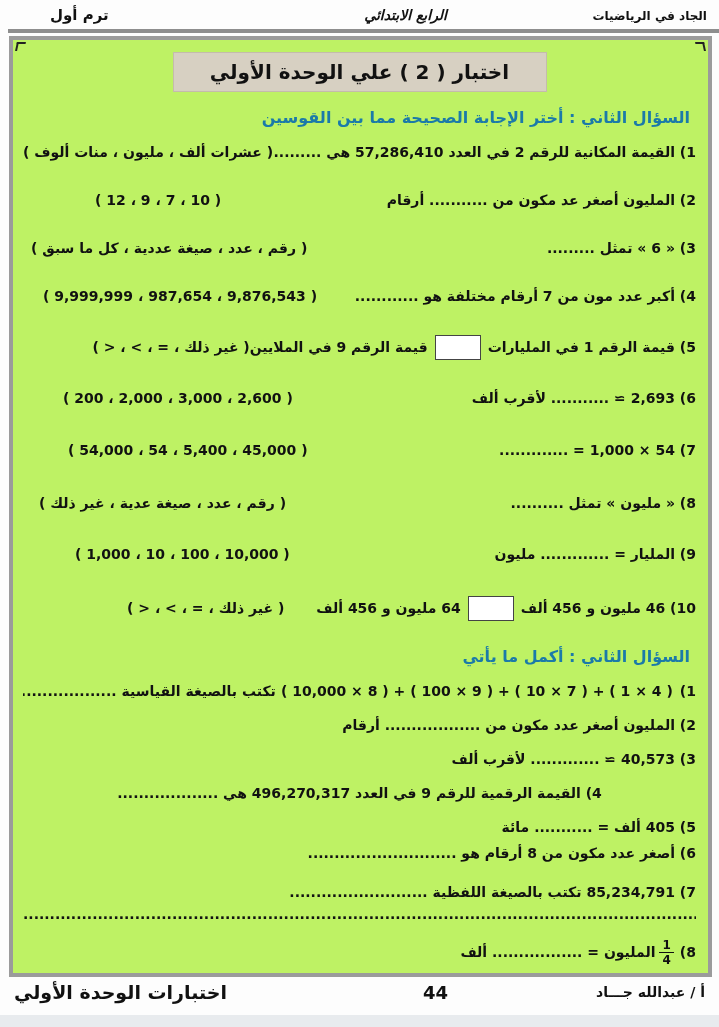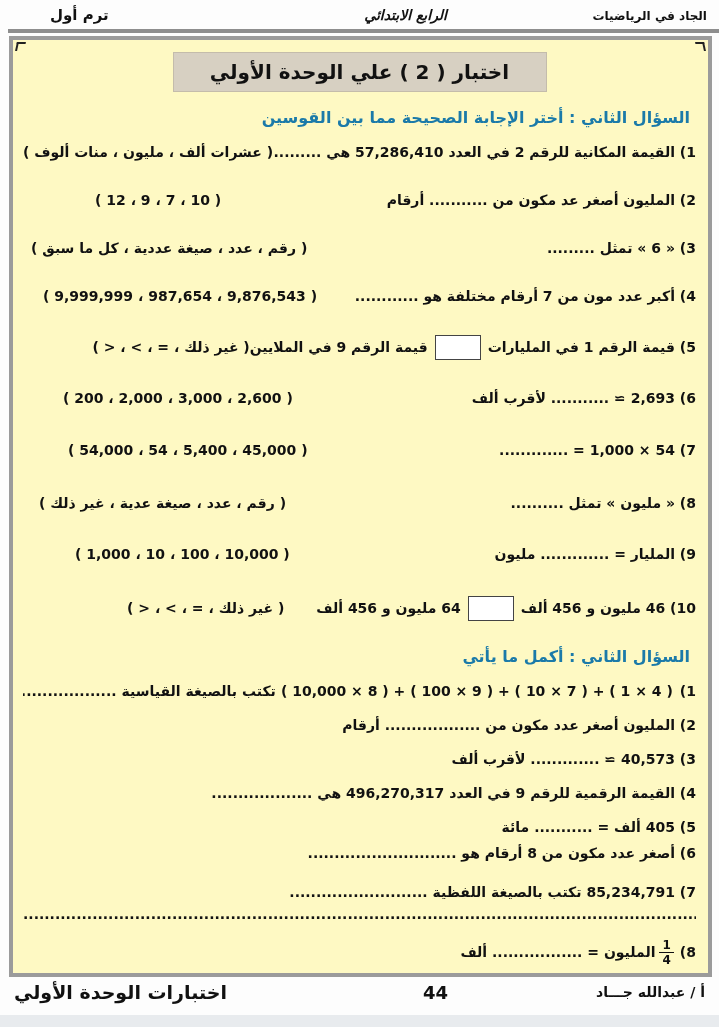--- a/index.html
+++ b/index.html
@@ -15,21 +15,21 @@
     padding:6px 12px 3px 26px;font-weight:bold;
   }
   .brand{font-size:12px;}
   .grade{font-size:14px;margin-left:110px;font-style:italic;}
   .term{font-size:15px;margin-left:24px;}
   .header-rule{height:4px;background:#8e8e8e;margin:2px 0 0 8px;}
 
   
   .sheet{
     box-sizing:border-box;margin:3px 7px 0 9px;height:941px;
-    border:4px solid #9b9b9b;background:#fef9c3;padding:7px 12px 0 10px;position:relative;
+    border:4px solid #9b9b9b;background:#bef264;padding:7px 12px 0 10px;position:relative;
   }
   .corner{position:absolute;width:7px;height:7px;}
   .corner.tl{top:2px;left:3px;border-left:2px solid #222;border-top:2px solid #222;transform:skewX(-12deg);}
   .corner.tr{top:2px;right:3px;border-right:2px solid #222;border-top:2px solid #222;transform:skewX(12deg);}
 
   .title-box{
     width:372px;margin:5px auto 14px auto;background:#d7d0c2;border:1px solid #c4bcab;
     text-align:center;font-weight:bold;font-size:20px;padding:7px 0;direction:rtl;
   }
   .sec-heading{
@@ -61,21 +61,21 @@
     vertical-align:middle;margin:0 7px;
   }
 
   
   .c-row{
     direction:rtl;text-align:right;font-weight:bold;font-size:14px;line-height:1.35;
     margin-bottom:15px;white-space:nowrap;overflow:hidden;
   }
   .c-row .expr{direction:ltr;unicode-bidi:isolate;display:inline-block;margin:0 5px;}
   .c-row .q-num{margin-left:2px;}
-  .s2 .c-row:nth-child(4){margin-top:11px;}
+  .s2 .c-row:nth-child(4){margin-top:11px;text-align:center;}
   .s2 .c-row:nth-child(5){margin-bottom:7px;}
   .s2 .c-row:nth-child(7){margin-top:21px;margin-bottom:4px;}
   .dots-line{
     direction:ltr;text-align:left;font-weight:bold;font-size:14px;line-height:1.2;
     white-space:nowrap;overflow:hidden;margin:0 0 6px 0;
   }
   .s2 .c-row.frac-row{margin-top:16px;}
 
   .frac{display:inline-flex;flex-direction:column;align-items:center;vertical-align:middle;margin:0 4px;line-height:1;}
   .frac .fnum{font-size:12px;padding:0 3px 1px 3px;border-bottom:1.6px solid #111;}

